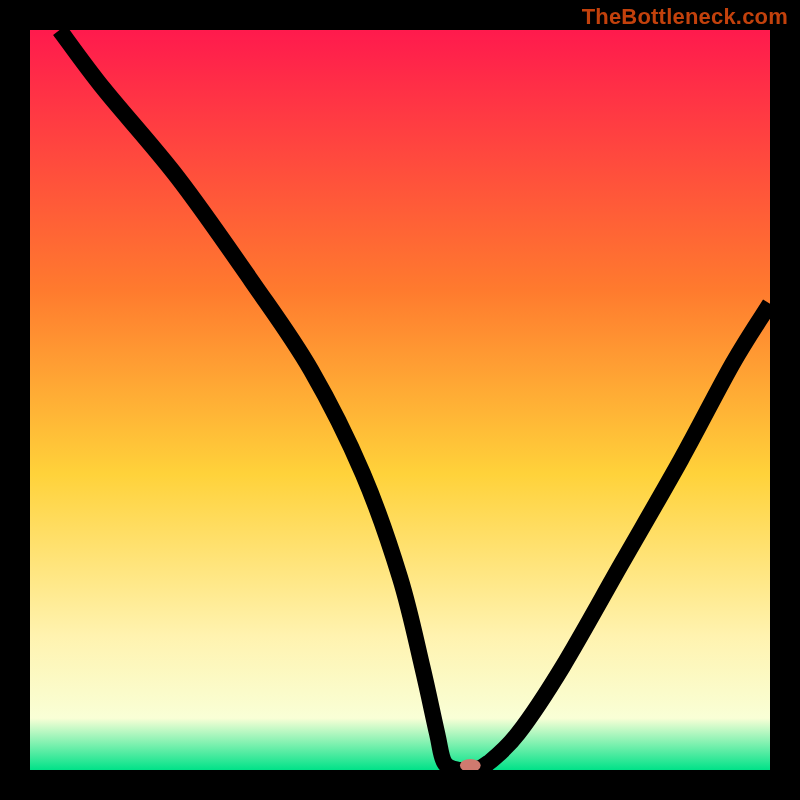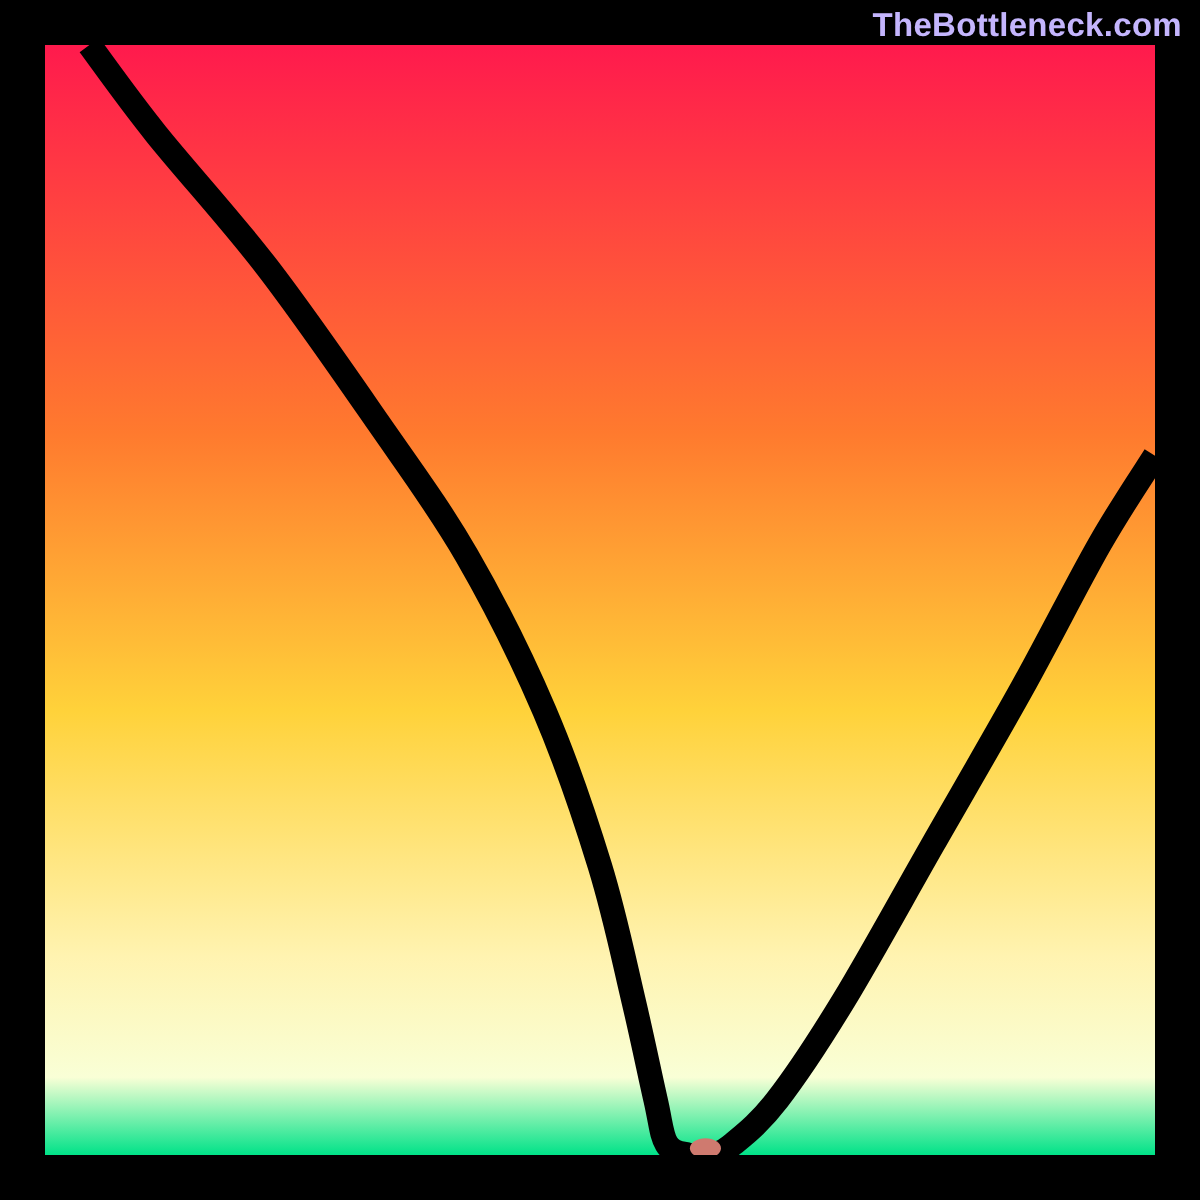--- a/index.html
+++ b/index.html
@@ -10,21 +10,21 @@
     height: 800px;
     background: #000;
   }
   .watermark {
     position: absolute;
     top: 4px;
     right: 12px;
     font-family: Arial, Helvetica, sans-serif;
     font-size: 22px;
     font-weight: 600;
-    color: #c4b5fd;
+    color: #c2410c;
     letter-spacing: 0.2px;
     z-index: 5;
   }
   .plot-inner {
     position: absolute;
     left: 30px;
     top: 30px;
     width: 740px;
     height: 740px;
   }

